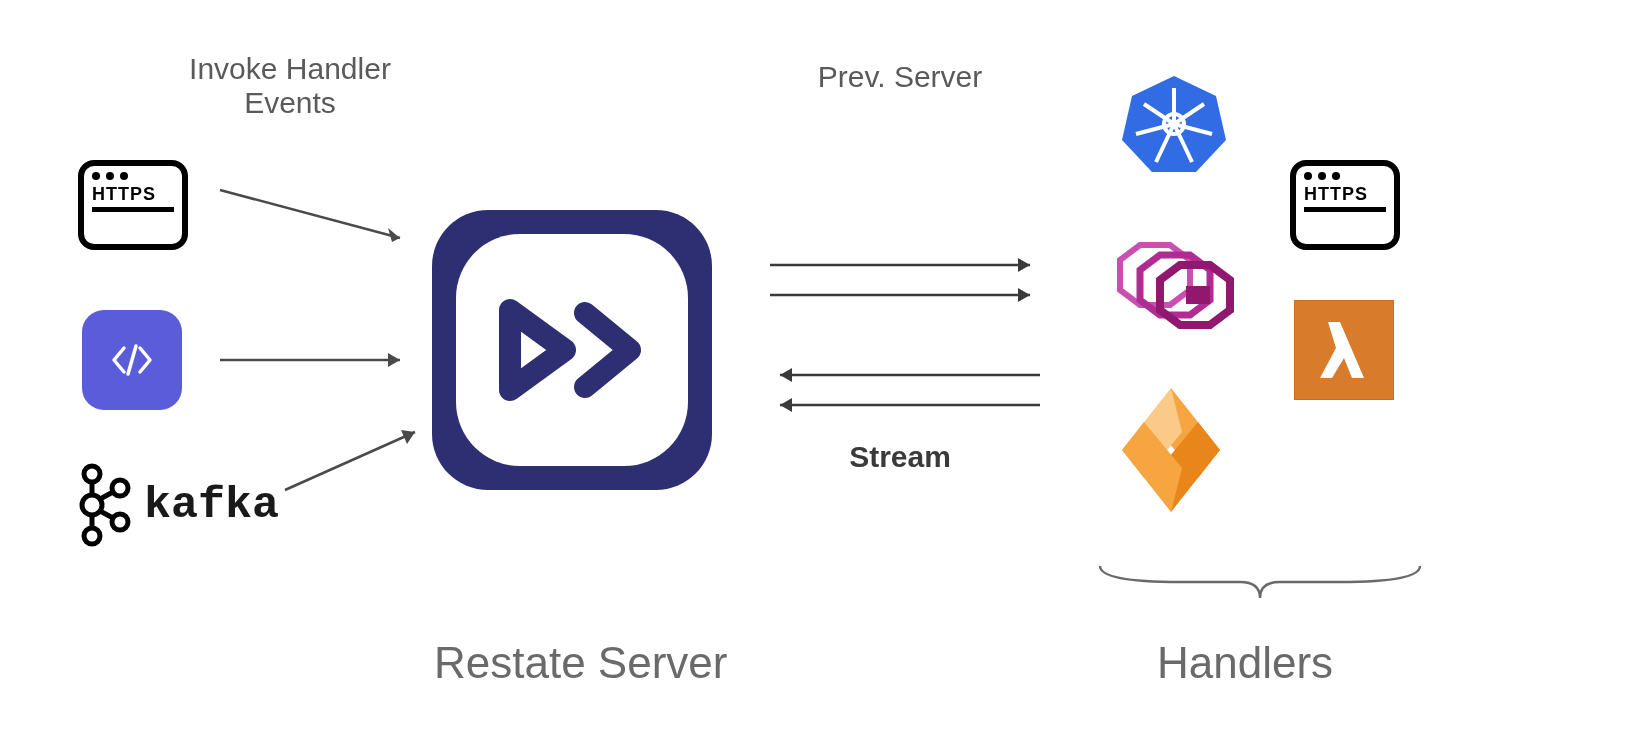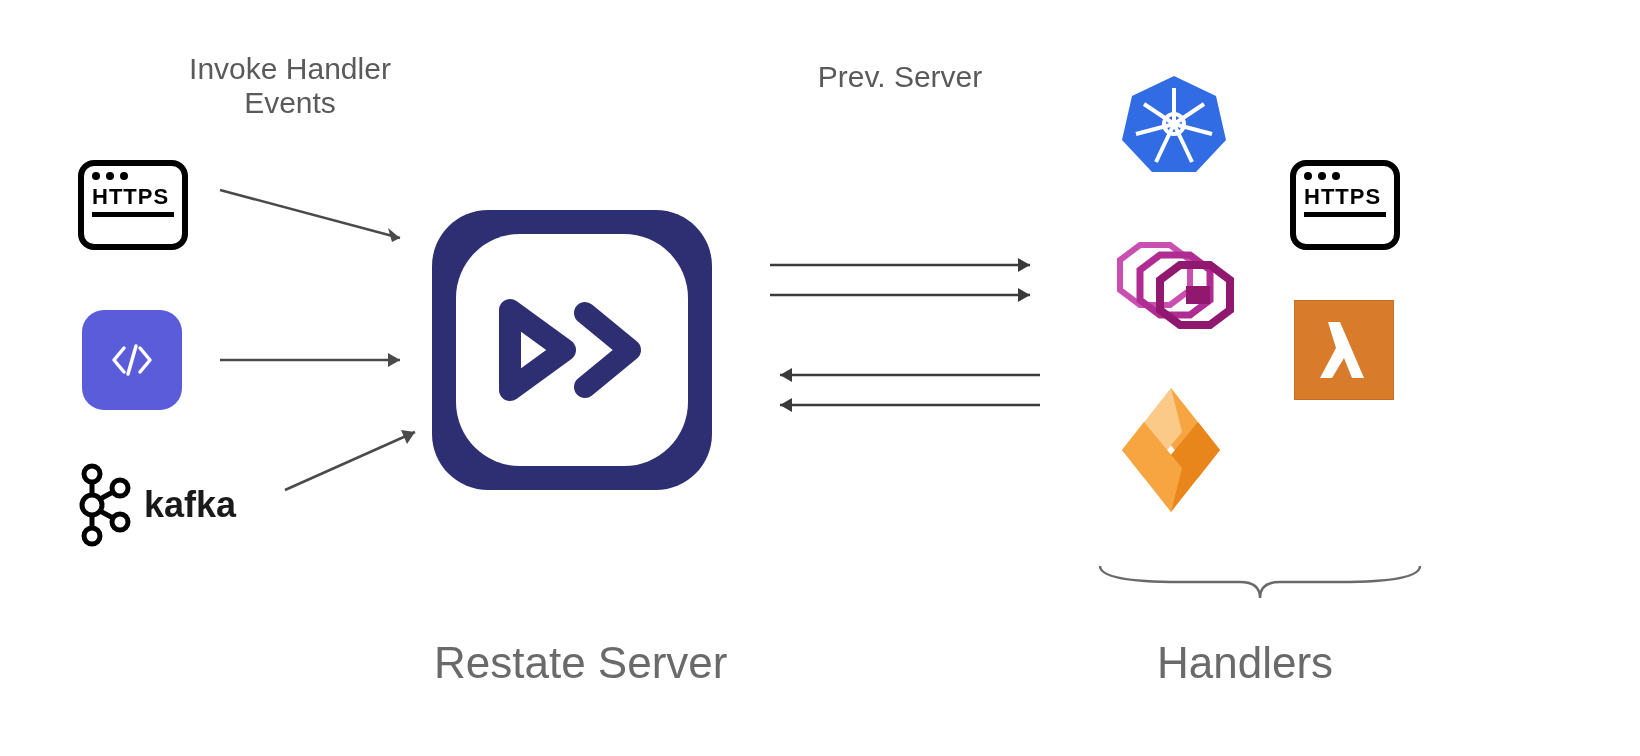--- a/index.html
+++ b/index.html
@@ -40,21 +40,21 @@
       gap: 6px;
       margin-bottom: 4px;
     }
     .https-dot {
       width: 8px; height: 8px;
       border-radius: 50%;
       background: #000;
     }
     .https-label {
       font-weight: 800;
-      font-size: 22px;
+      font-size: 18px;
       letter-spacing: 1px;
     }
     .https-line {
       height: 5px;
       background: #000;
       margin-top: 2px;
       width: 82px;
     }
     .code-box {
       width: 100px; height: 100px;
@@ -124,21 +124,21 @@
     <circle cx="20" cy="14" r="8" fill="none" stroke="#000" stroke-width="5"></circle>
     <circle cx="20" cy="45" r="10" fill="none" stroke="#000" stroke-width="5"></circle>
     <circle cx="20" cy="76" r="8" fill="none" stroke="#000" stroke-width="5"></circle>
     <circle cx="48" cy="28" r="8" fill="none" stroke="#000" stroke-width="5"></circle>
     <circle cx="48" cy="62" r="8" fill="none" stroke="#000" stroke-width="5"></circle>
     <line x1="20" y1="22" x2="20" y2="35" stroke="#000" stroke-width="5"></line>
     <line x1="20" y1="55" x2="20" y2="68" stroke="#000" stroke-width="5"></line>
     <line x1="28" y1="39" x2="41" y2="32" stroke="#000" stroke-width="5"></line>
     <line x1="28" y1="51" x2="41" y2="58" stroke="#000" stroke-width="5"></line>
   </svg>
-  <span style="font-size:36px; font-weight:600; color:#1a1a1a;">kafka</span>
+  <span style="font-size:45px; font-weight:600; color:#1a1a1a;font-family:Liberation Mono, monospace;">kafka</span>
 </div>
 
 <svg style="position:absolute; left:210px; top:180px;" width="220" height="80">
   <line x1="10" y1="10" x2="190" y2="58" stroke="#4a4a4a" stroke-width="2.5"></line>
   <polygon points="190,58 178,48 182,62" fill="#4a4a4a"></polygon>
 </svg>
 <svg style="position:absolute; left:210px; top:340px;" width="220" height="40">
   <line x1="10" y1="20" x2="190" y2="20" stroke="#4a4a4a" stroke-width="2.5"></line>
   <polygon points="190,20 178,13 178,27" fill="#4a4a4a"></polygon>
 </svg>
@@ -154,20 +154,21 @@
       <path d="M 90 18 L 135 55 L 90 92" fill="none" stroke="#2e2f72" stroke-width="22" stroke-linejoin="round" stroke-linecap="round"></path>
     </svg>
   </div>
 </div>
 
 <div class="label-text" style="left:740px; top:60px; width:320px;">
   <div>Prev. Server</div>
 </div>
 
 <div class="label-text" style="left:740px; top:440px; width:320px;">
+  <div class="bold-text">Stream</div>
 </div>
 
 <svg style="position:absolute; left:760px; top:250px;" width="290" height="60">
   <line x1="10" y1="15" x2="270" y2="15" stroke="#3a3a3a" stroke-width="2.5"></line>
   <polygon points="270,15 258,8 258,22" fill="#3a3a3a"></polygon>
   <line x1="10" y1="45" x2="270" y2="45" stroke="#3a3a3a" stroke-width="2.5"></line>
   <polygon points="270,45 258,38 258,52" fill="#3a3a3a"></polygon>
 </svg>
 <svg style="position:absolute; left:760px; top:360px;" width="290" height="60">
   <line x1="20" y1="15" x2="280" y2="15" stroke="#3a3a3a" stroke-width="2.5"></line>

